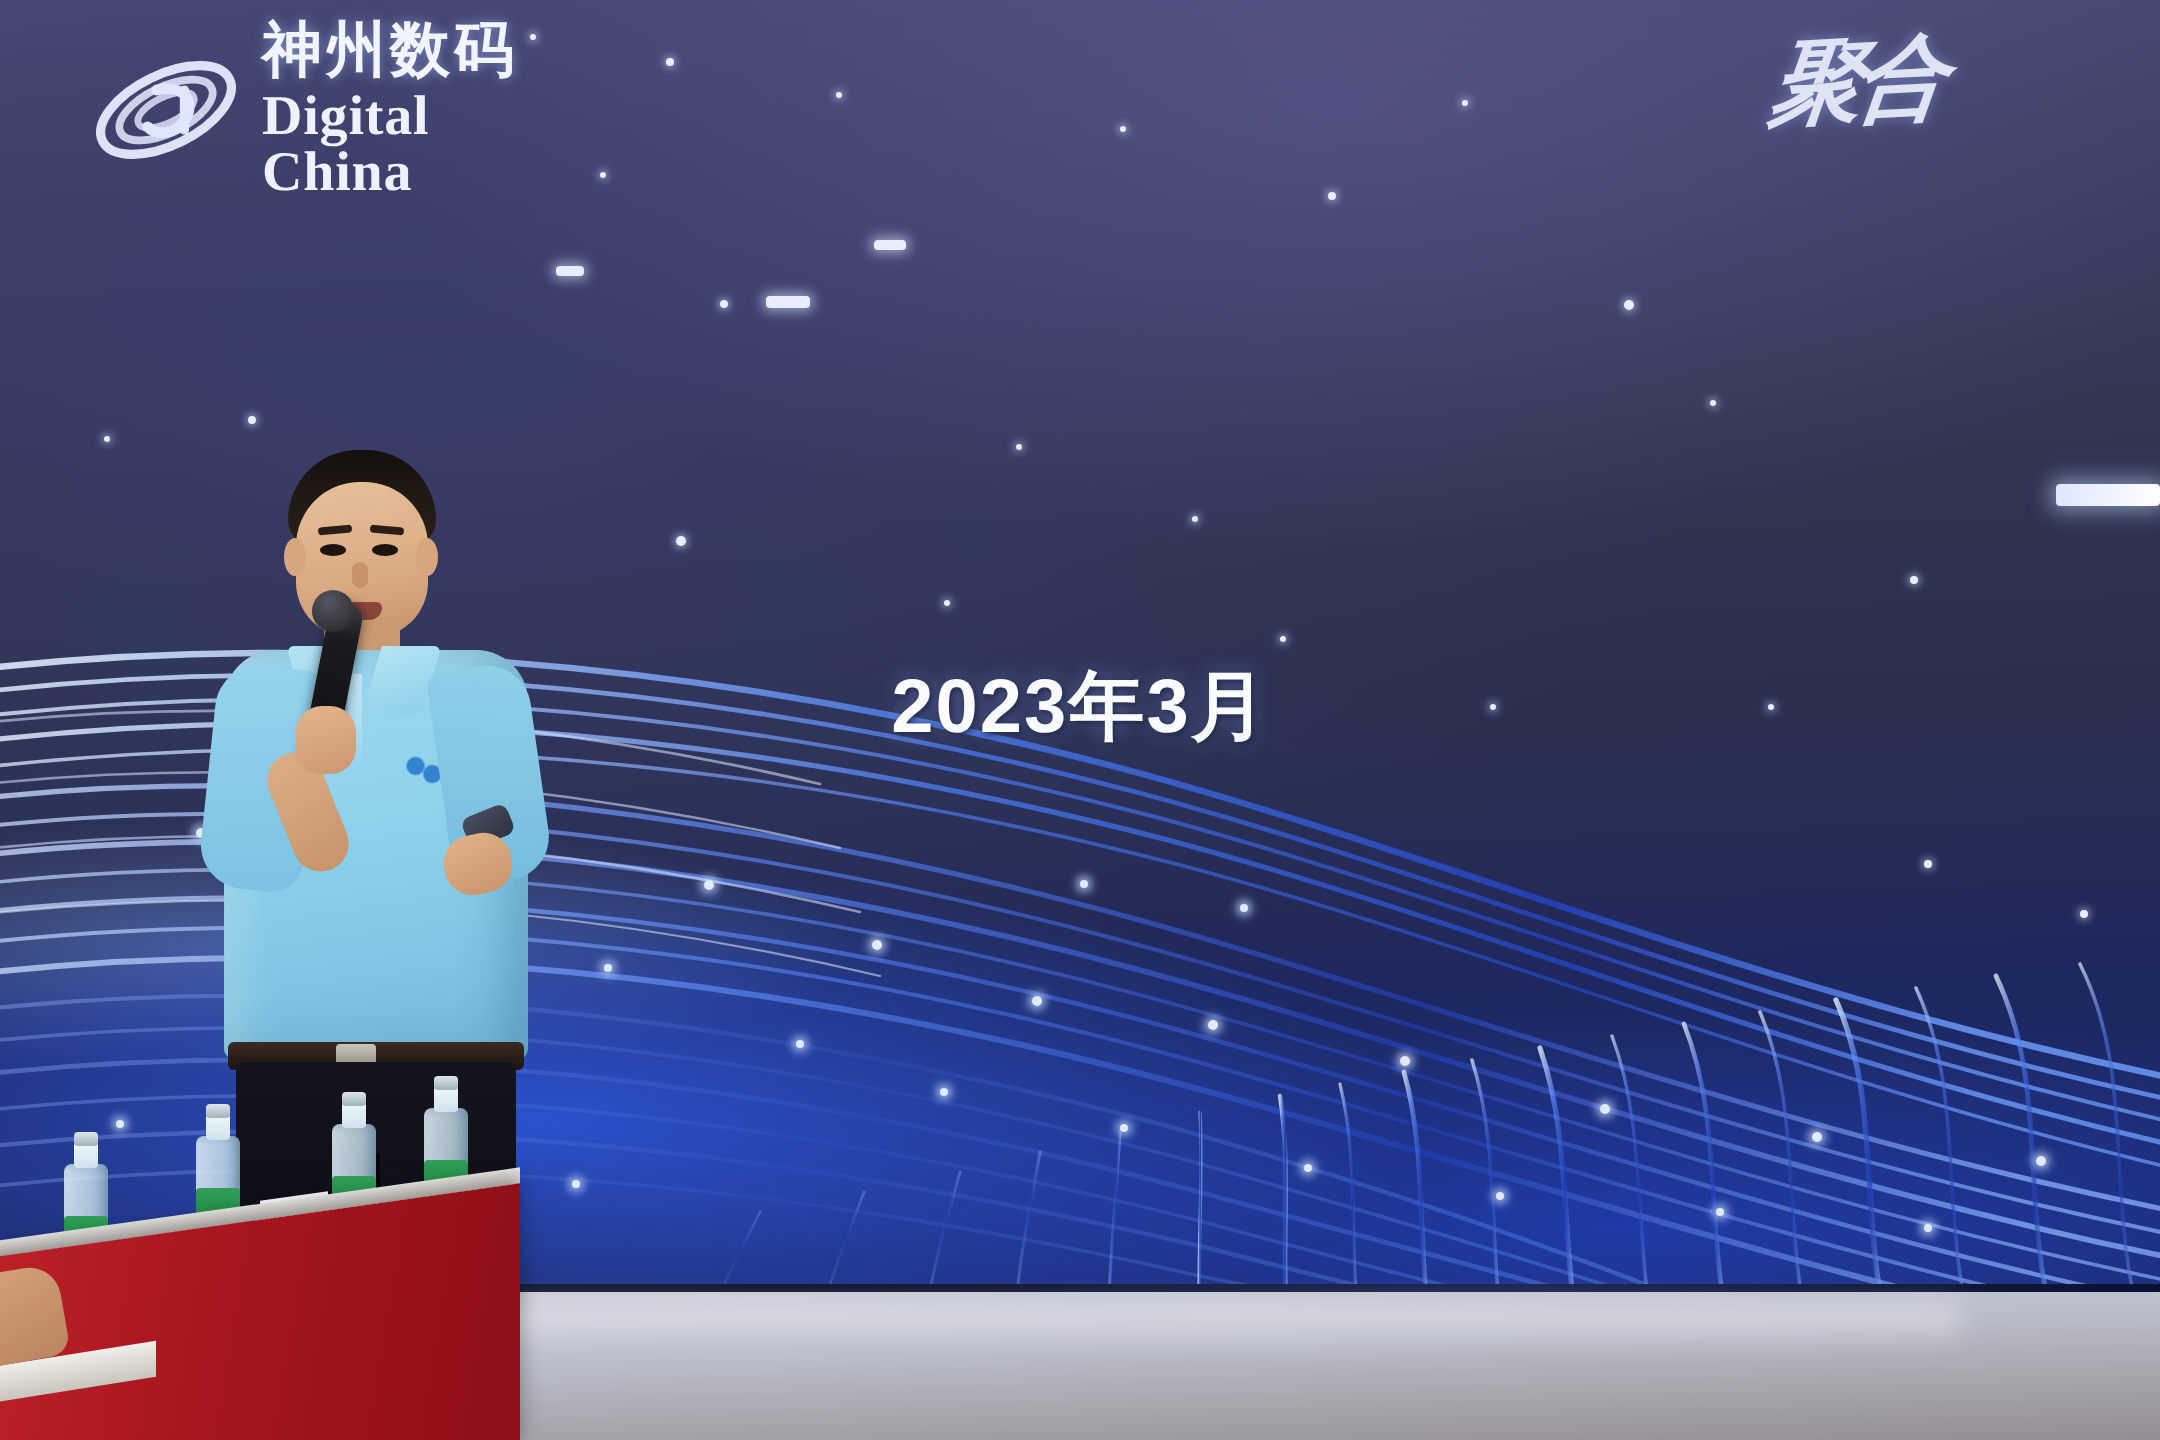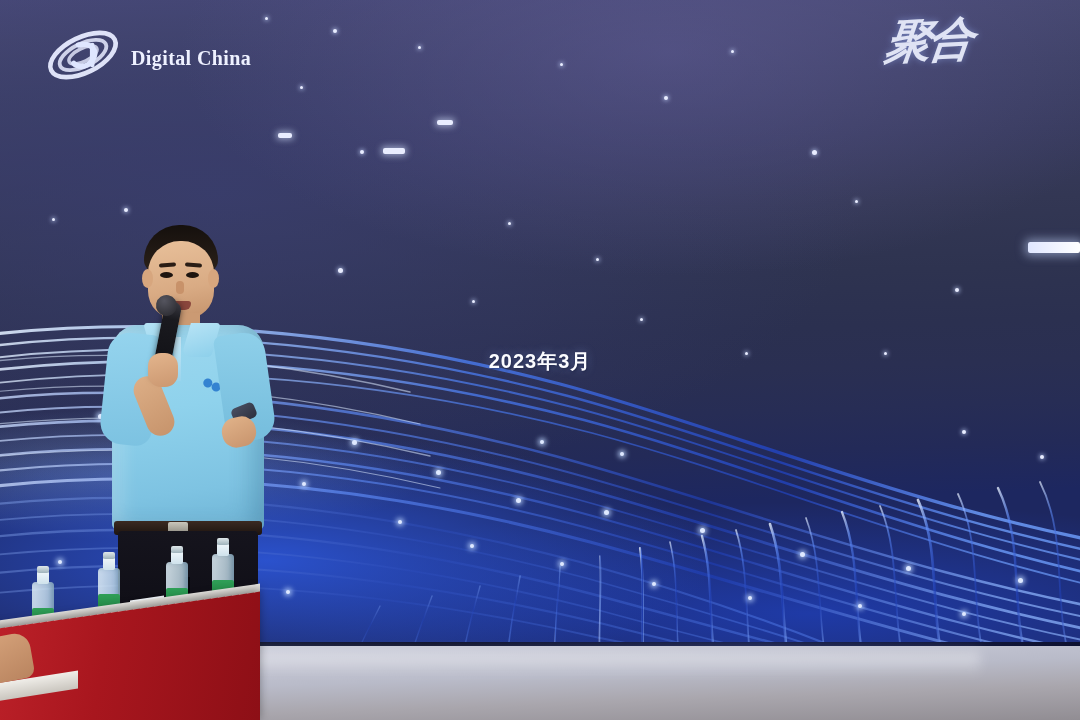--- a/index.html
+++ b/index.html
@@ -62,21 +62,21 @@
     position:absolute; left:44px; top:16px; width:230px; height:78px;
     display:flex; align-items:center; gap:9px;
   }
   .dc-mark { width:78px; height:66px; flex:none; }
   .dc-words { display:flex; flex-direction:column; line-height:1; padding-top:2px; }
   .dc-cn {
     font-size:30px; font-weight:700; color:#f2f4ff; letter-spacing:2px;
     text-shadow:0 0 6px rgba(170,195,255,.55);
   }
   .dc-en {
-    font-size:20px; font-weight:700; color:#eef1ff; letter-spacing:.4px;
+    font-size:28px; font-weight:700; color:#eef1ff; letter-spacing:.4px;
     margin-top:4px; font-family:"Liberation Serif","DejaVu Serif",serif;
   }
 
   
   .juhe {
     position:absolute; right:22px; top:18px; width:270px; height:98px;
     text-align:right;
   }
   .juhe-cal {
     font-size:46px; font-weight:700; color:#e8ecfb; line-height:.92;
@@ -96,22 +96,22 @@
   .slide-title {
     position:absolute; left:0; right:0; top:178px; text-align:center;
     font-size:52px; font-weight:800; color:#ffffff; letter-spacing:2px;
     text-shadow:
       2px 2px 0 rgba(40,48,92,.85),
       0 0 14px rgba(165,190,255,.45),
       0 3px 10px rgba(12,16,40,.7);
     font-family:"Liberation Sans","DejaVu Sans",sans-serif;
   }
   .slide-date {
-    position:absolute; left:0; right:0; top:348px; text-align:center;
-    font-size:20px; font-weight:700; color:#fbfcff; letter-spacing:1px;
+    position:absolute; left:0; right:0; top:328px; text-align:center;
+    font-size:38px; font-weight:700; color:#fbfcff; letter-spacing:1px;
     text-shadow:1px 1px 3px rgba(25,30,60,.8), 0 0 10px rgba(150,180,255,.4);
   }
   .slide-company {
     position:absolute; left:0; right:0; top:455px; text-align:center;
     font-size:31px; font-weight:700; color:#ffffff; letter-spacing:2px;
     text-shadow:1px 2px 4px rgba(18,28,78,.85), 0 0 12px rgba(150,185,255,.5);
   }
 
   
   .led-strip {
@@ -453,20 +453,21 @@
       <svg class="dc-mark" viewBox="0 0 100 86">
         <g fill="none" stroke="#e7ebff" stroke-linecap="round">
           <ellipse cx="50" cy="43" rx="46" ry="23" transform="rotate(-26 50 43)" stroke-width="6" opacity="0.95"></ellipse>
           <ellipse cx="50" cy="43" rx="33" ry="15" transform="rotate(-26 50 43)" stroke-width="5" opacity="0.85"></ellipse>
           <ellipse cx="50" cy="43" rx="20" ry="8.5" transform="rotate(-26 50 43)" stroke-width="4.5" opacity="0.8"></ellipse>
         </g>
         <path d="M44,30 C 62,26 70,38 62,50 C 56,59 44,60 38,54" fill="none" stroke="#dfe6ff" stroke-width="7" stroke-linecap="round"></path>
         <path d="M62,30 L62,56" stroke="#dfe6ff" stroke-width="6" stroke-linecap="round"></path>
       </svg>
       <div class="dc-words">
+        <span class="dc-cn">神州数码</span>
         <span class="dc-en">Digital China</span>
       </div>
     </div>
 
     <div class="juhe">
       <div class="juhe-cal">聚合</div>
     </div>
 
     <div class="slide-date">2023年3月</div>
   </div>

